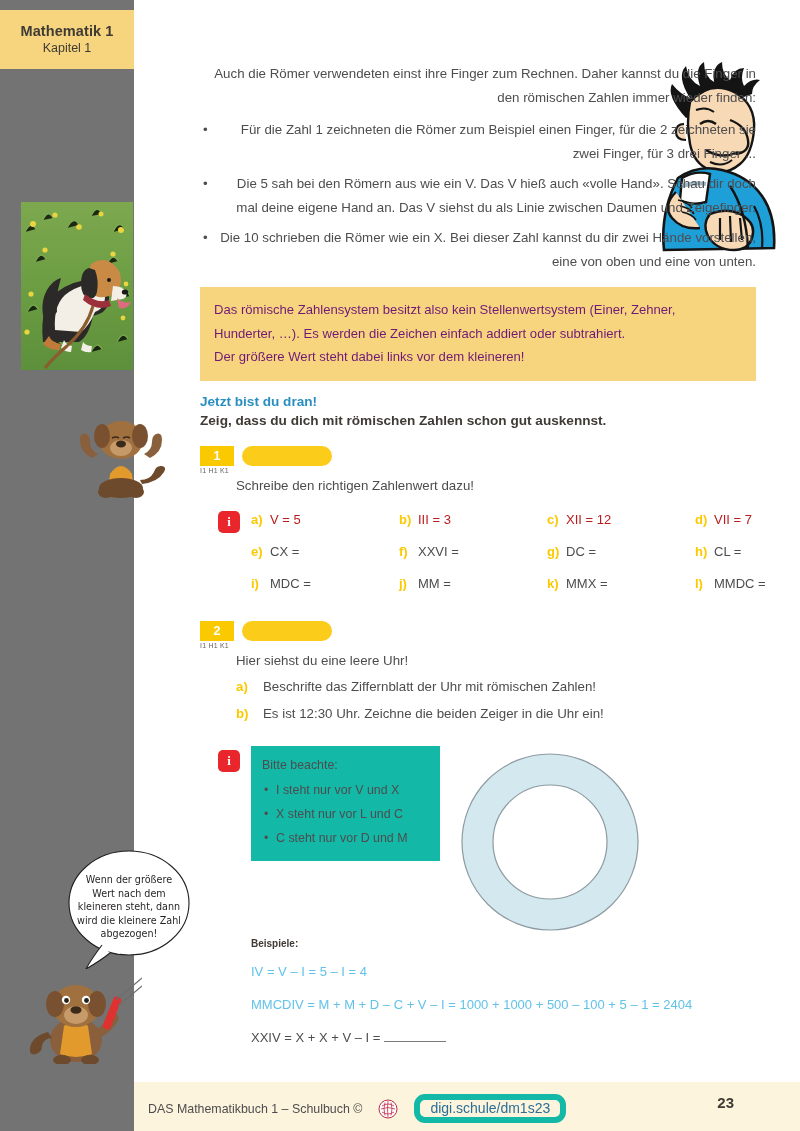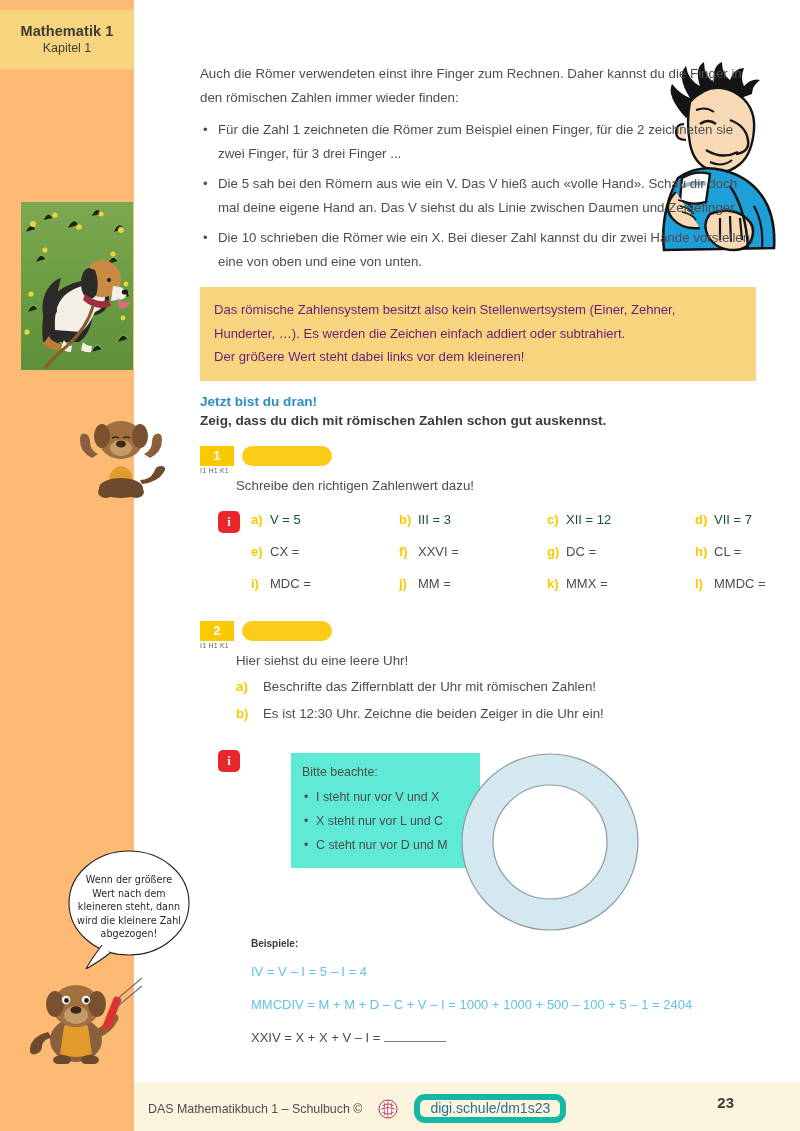--- a/index.html
+++ b/index.html
@@ -18,21 +18,21 @@
     overflow: hidden;
   }
 
   
   .sidebar {
     position: absolute;
     left: 0;
     top: 0;
     width: 134px;
     height: 1131px;
-    background: #fdba74;
+    background: #737373;
   }
   .sidebar-header {
     position: absolute;
     left: 0;
     top: 10px;
     width: 134px;
     height: 59px;
     background: #f7d57f;
     box-sizing: border-box;
     padding-top: 12px;
@@ -119,20 +119,21 @@
     left: 66px;
     top: 62px;
     width: 556px;
   }
 
   p.body-text, li.body-text {
     font-size: 13.3px;
     line-height: 23.5px;
     color: #4d4d4f;
     margin: 0;
+    text-align: right;
   }
   ul.bullets {
     margin: 9px 0 0 0;
     padding: 0 0 0 16px;
     list-style: none;
   }
   ul.bullets li {
     position: relative;
     margin-bottom: 7px;
     padding-left: 2px;
@@ -265,21 +266,21 @@
     line-height: 22px;
     white-space: nowrap;
   }
   .ex1-cell .lbl {
     color: #fbc900;
     font-weight: bold;
     display: inline-block;
     min-width: 19px;
   }
   .ex1-cell .val { color: #4d4d4f; }
-  .ex1-cell.answered .val { color: #14532d; }
+  .ex1-cell.answered .val { color: #b91c1c; }
 
   
   .ex2-sub {
     margin-left: 36px;
     margin-top: 3px;
     font-size: 13.3px;
     line-height: 24px;
     color: #4d4d4f;
   }
   .ex2-sub .lbl {
@@ -296,26 +297,25 @@
     height: 190px;
   }
   .beachte-icon {
     position: absolute;
     left: 18px;
     top: 4px;
   }
   .beachte-box {
     position: absolute;
     left: 51px;
-    top: 7px;
+    top: 0;
     width: 189px;
-    background: #5eead4;
+    background: #14b8a6;
     padding: 9px 11px 11px 11px;
     box-sizing: border-box;
-    margin-left: 40px;
   }
   .beachte-box .bh {
     font-size: 12.4px;
     color: #4d4d4f;
     line-height: 20px;
   }
   .beachte-box ul {
     margin: 3px 0 0 0;
     padding: 0 0 0 14px;
     list-style: none;

